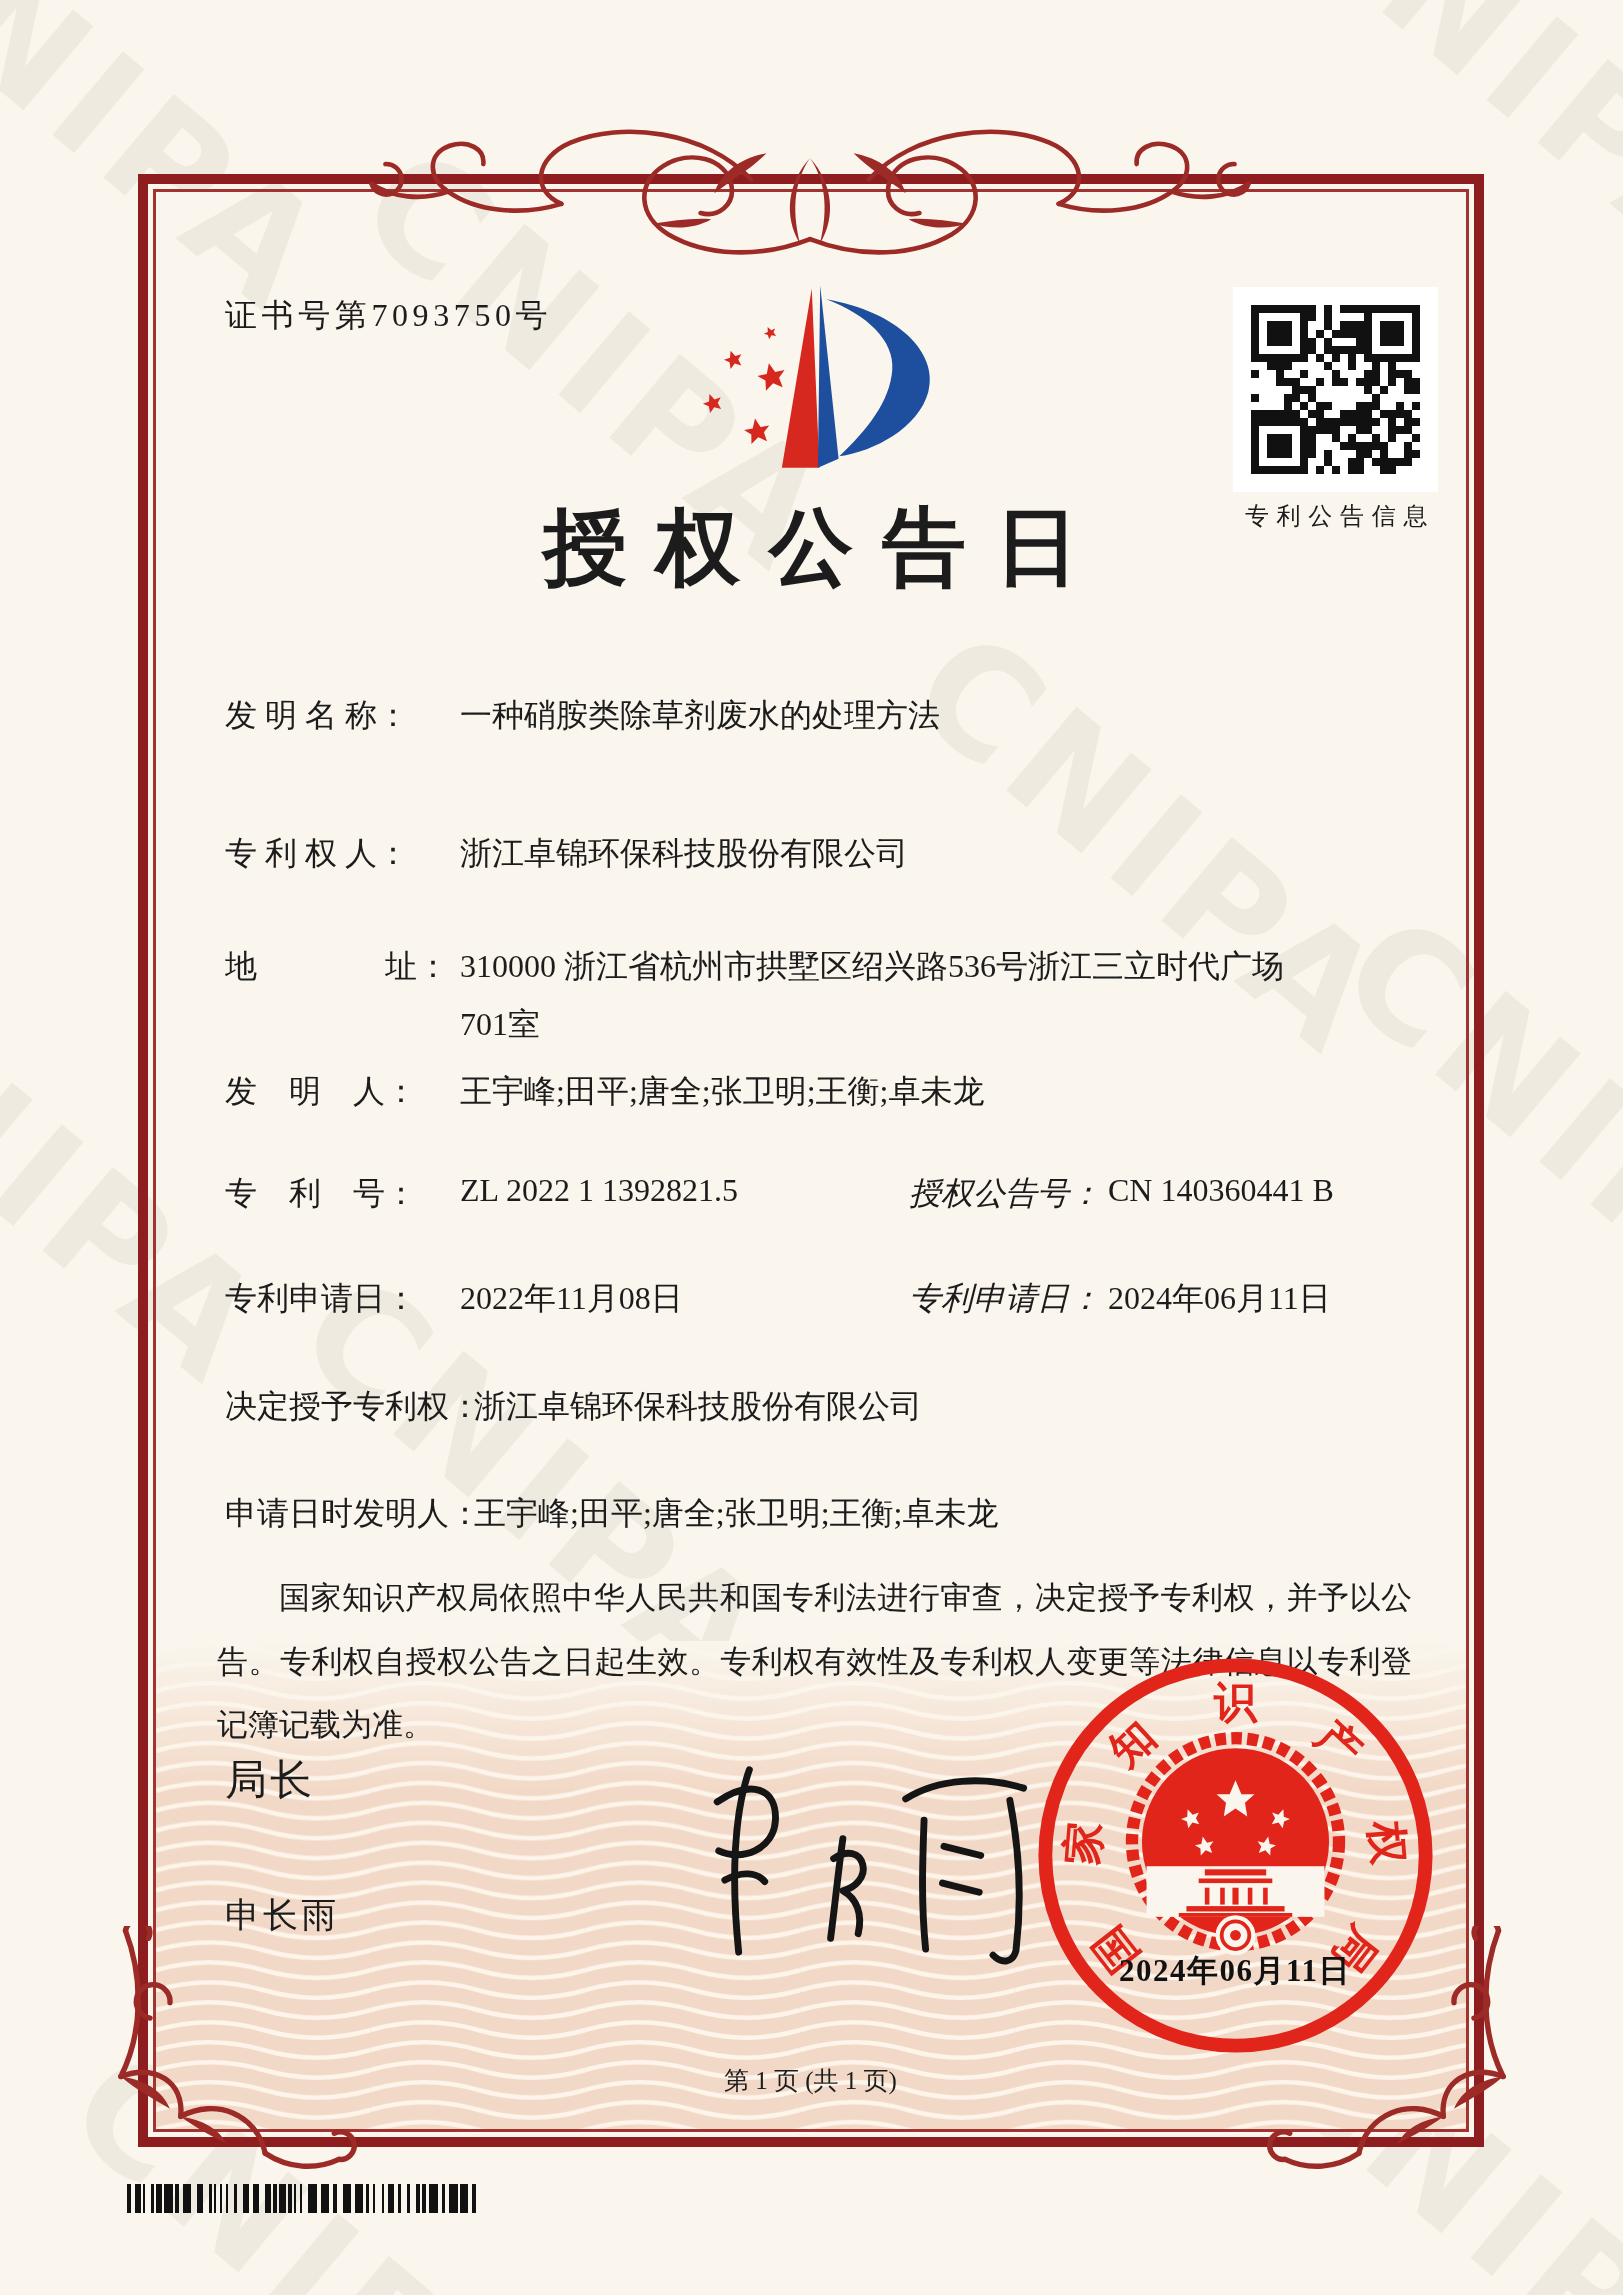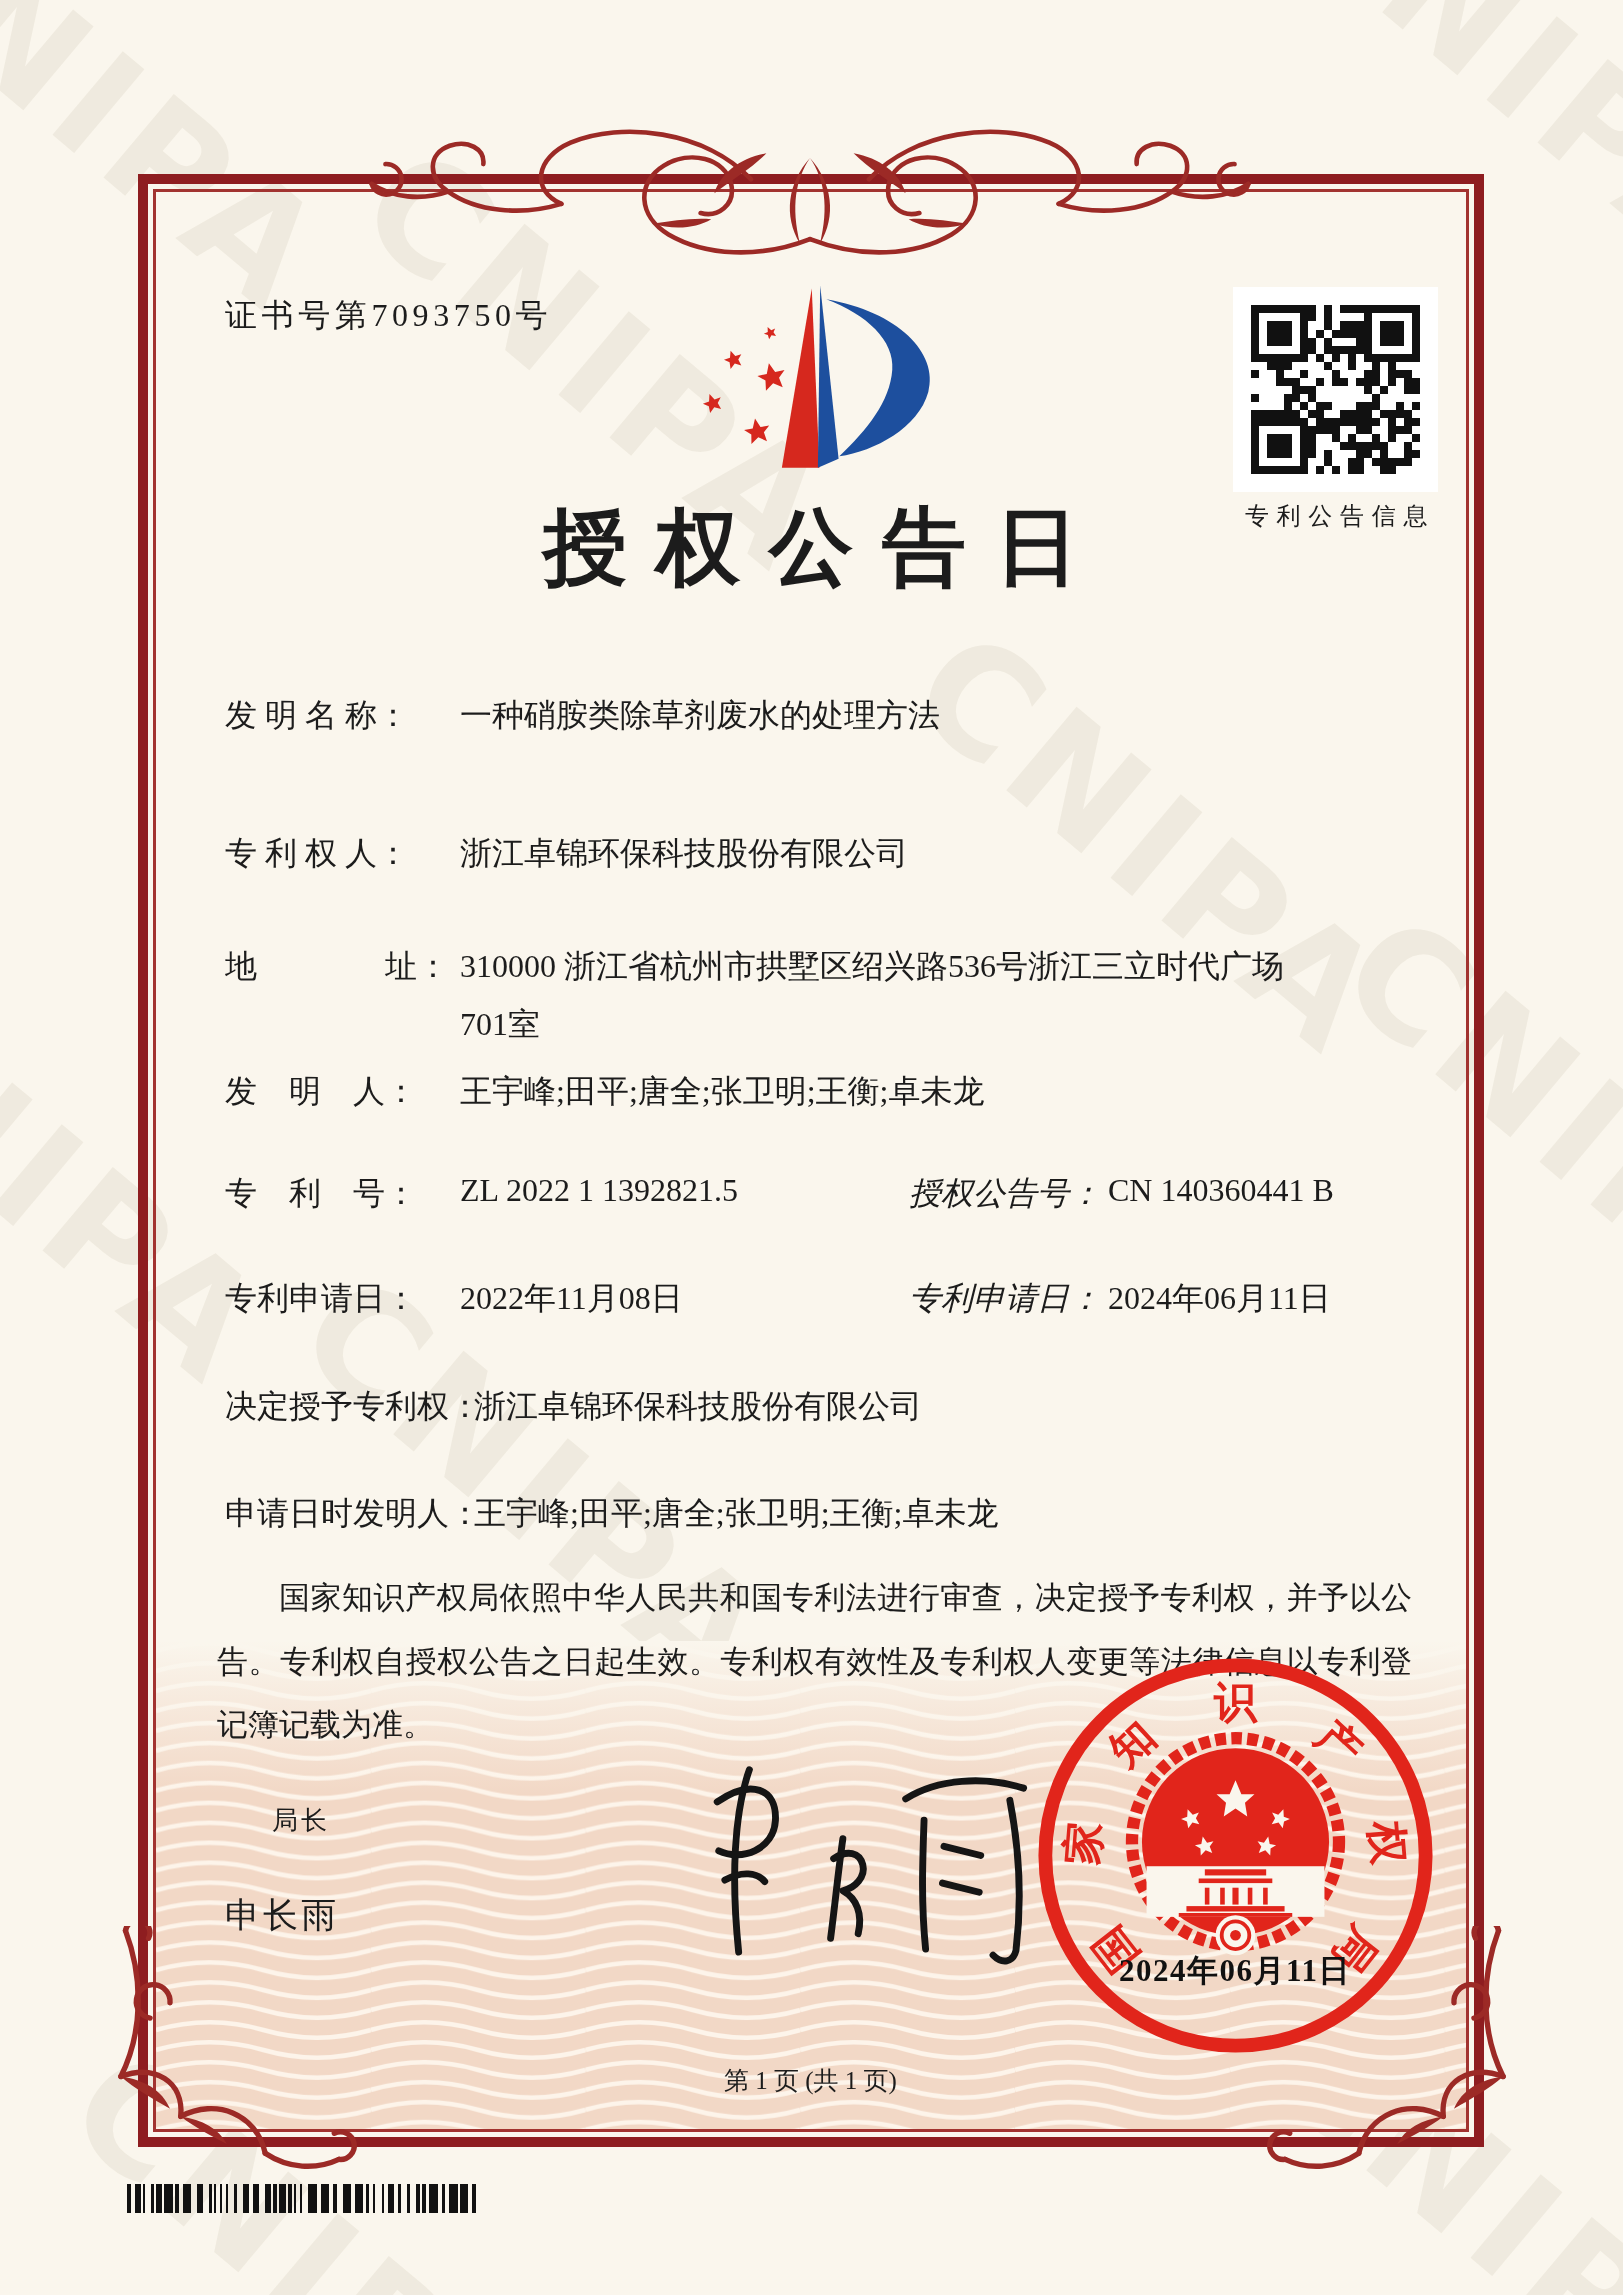--- a/index.html
+++ b/index.html
@@ -39,21 +39,21 @@
   .row{position:absolute;left:0;width:1623px;font-size:32px;}
   .row .lbl{position:absolute;left:225px;white-space:pre;}
   .row .val{position:absolute;left:460px;white-space:pre;}
   .row .val-wide{left:474px;}
   .row .lbl2{position:absolute;left:909px;white-space:pre;font-style:italic;}
   .row .val2{position:absolute;left:1108px;white-space:pre;}
 
   .legal{position:absolute;left:217px;top:1566px;width:1195px;font-size:31px;line-height:2.05;
       text-indent:2em;text-align:justify;}
 
-  .director-label{position:absolute;left:225px;top:1803px;font-size:26px;letter-spacing:3.1px;margin-left:47px;}
+  .director-label{position:absolute;left:225px;top:1752px;font-size:42px;letter-spacing:3.1px;}
   .director-name{position:absolute;left:225px;top:1892px;font-size:35px;letter-spacing:3.1px;}
 
   .seal-date{position:absolute;left:1078px;top:1950px;width:314px;text-align:center;
       font-size:31px;font-weight:bold;letter-spacing:1.5px;color:#111;}
 
   .page-footer{position:absolute;left:657px;top:2064px;width:307px;text-align:center;font-size:25px;}
 
   #barcode{position:absolute;left:127px;top:2184px;width:363px;height:29px;display:flex;
       align-items:stretch;overflow:hidden;}
   .bar{background:#111;height:100%;flex:0 0 auto;}

